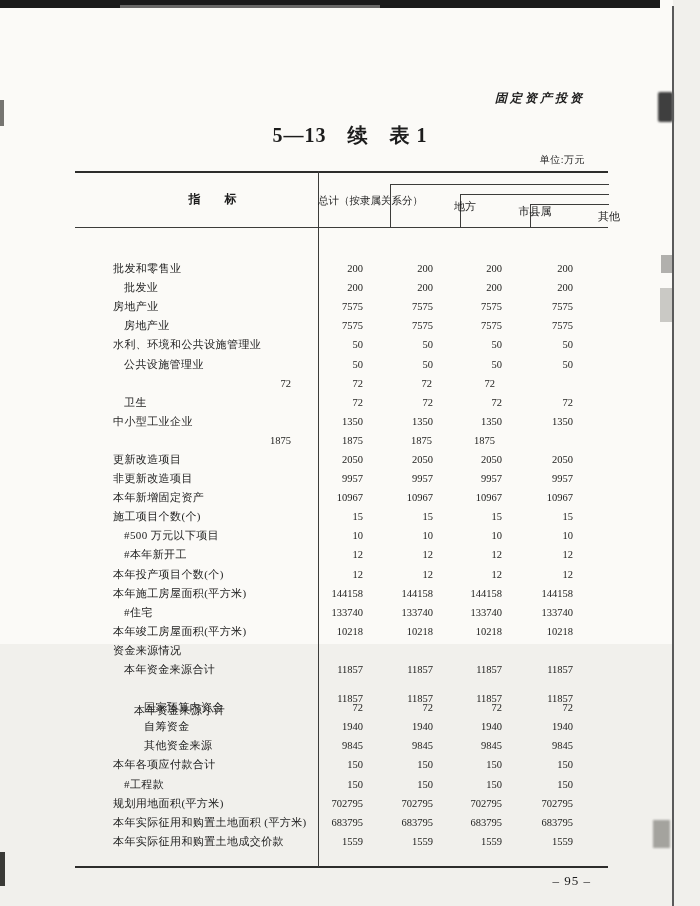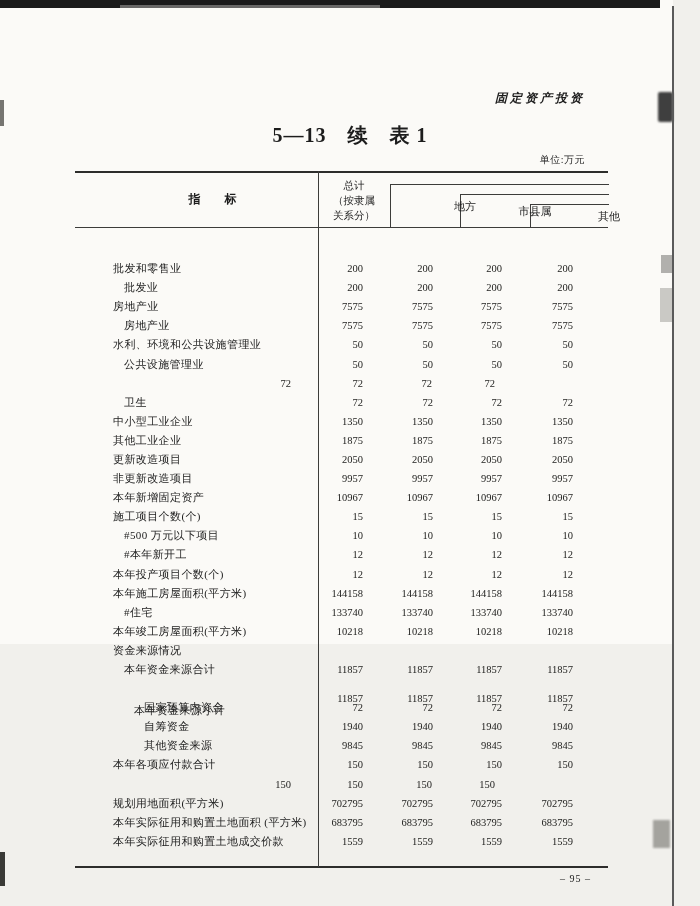--- a/index.html
+++ b/index.html
@@ -29,39 +29,39 @@
     font-size:12px;font-weight:bold;font-style:italic;letter-spacing:3px;white-space:pre;
   }
   .doc-title{
     position:absolute;left:0;top:122px;width:700px;text-align:center;
     font-size:20px;font-weight:bold;letter-spacing:1px;white-space:pre;
   }
   .unit-label{
     position:absolute;right:88px;top:153px;font-size:10px;letter-spacing:.5px;white-space:pre;
   }
   .page-number{
-    position:absolute;right:82px;top:873px;font-size:10px;letter-spacing:1px;white-space:pre;
+    position:absolute;right:82px;top:873px;font-size:13px;letter-spacing:1px;white-space:pre;
   }
 
   
   .rule{position:absolute;background:#2d2d2b;}
   .rule-top{left:75px;top:171px;width:533px;height:2px;}
   .rule-header-bottom{left:75px;top:227px;width:533px;height:1px;background:#3c3c3a;}
   .rule-bottom{left:75px;top:866px;width:533px;height:2px;}
   .vsep-main{left:318px;top:171px;width:1px;height:696px;background:#3c3c3a;}
 
   
   .hdr-indicator{
     position:absolute;left:91px;top:171px;width:243px;height:56px;
     display:flex;align-items:center;justify-content:center;
     font-size:12px;font-weight:bold;white-space:pre;
   }
   .hdr-total{
     position:absolute;left:318px;top:173px;width:72px;height:54px;
-    display:flex;flex-direction:column;align-items:center;justify-content:center;
+    display:flex;flex-direction:row;align-items:center;
     font-size:10.5px;line-height:15px;white-space:pre;
   }
   .step-box{position:absolute;border-top:1px solid #3c3c3a;border-left:1px solid #3c3c3a;}
   .step-difang{left:390px;top:184px;width:218px;height:43px;}
   .step-shixian{left:460px;top:194px;width:148px;height:33px;}
   .step-qita{left:530px;top:204px;width:78px;height:23px;}
   .step-label{
     position:absolute;font-size:11px;white-space:nowrap;
     display:flex;align-items:center;justify-content:center;margin-left:40px;
   }
@@ -184,21 +184,20 @@
         <div class="tval col3">72</div>
       </div>
       <div class="trow">
         <div class="tlabel ind-0">中小型工业企业</div>
         <div class="tval col0">1350</div>
         <div class="tval col1">1350</div>
         <div class="tval col2">1350</div>
         <div class="tval col3">1350</div>
       </div>
       <div class="trow">
-        <div class="tlabel ind-0">其他工业企业</div>
         <div class="tval col0">1875</div>
         <div class="tval col1">1875</div>
         <div class="tval col2">1875</div>
         <div class="tval col3">1875</div>
       </div>
       <div class="trow">
         <div class="tlabel ind-0">更新改造项目</div>
         <div class="tval col0">2050</div>
         <div class="tval col1">2050</div>
         <div class="tval col2">2050</div>
@@ -310,20 +309,21 @@
         <div class="tval col3">9845</div>
       </div>
       <div class="trow">
         <div class="tlabel ind-0">本年各项应付款合计</div>
         <div class="tval col0">150</div>
         <div class="tval col1">150</div>
         <div class="tval col2">150</div>
         <div class="tval col3">150</div>
       </div>
       <div class="trow">
+        <div class="tlabel ind-1">#工程款</div>
         <div class="tval col0">150</div>
         <div class="tval col1">150</div>
         <div class="tval col2">150</div>
         <div class="tval col3">150</div>
       </div>
       <div class="trow">
         <div class="tlabel ind-0">规划用地面积(平方米)</div>
         <div class="tval col0">702795</div>
         <div class="tval col1">702795</div>
         <div class="tval col2">702795</div>

